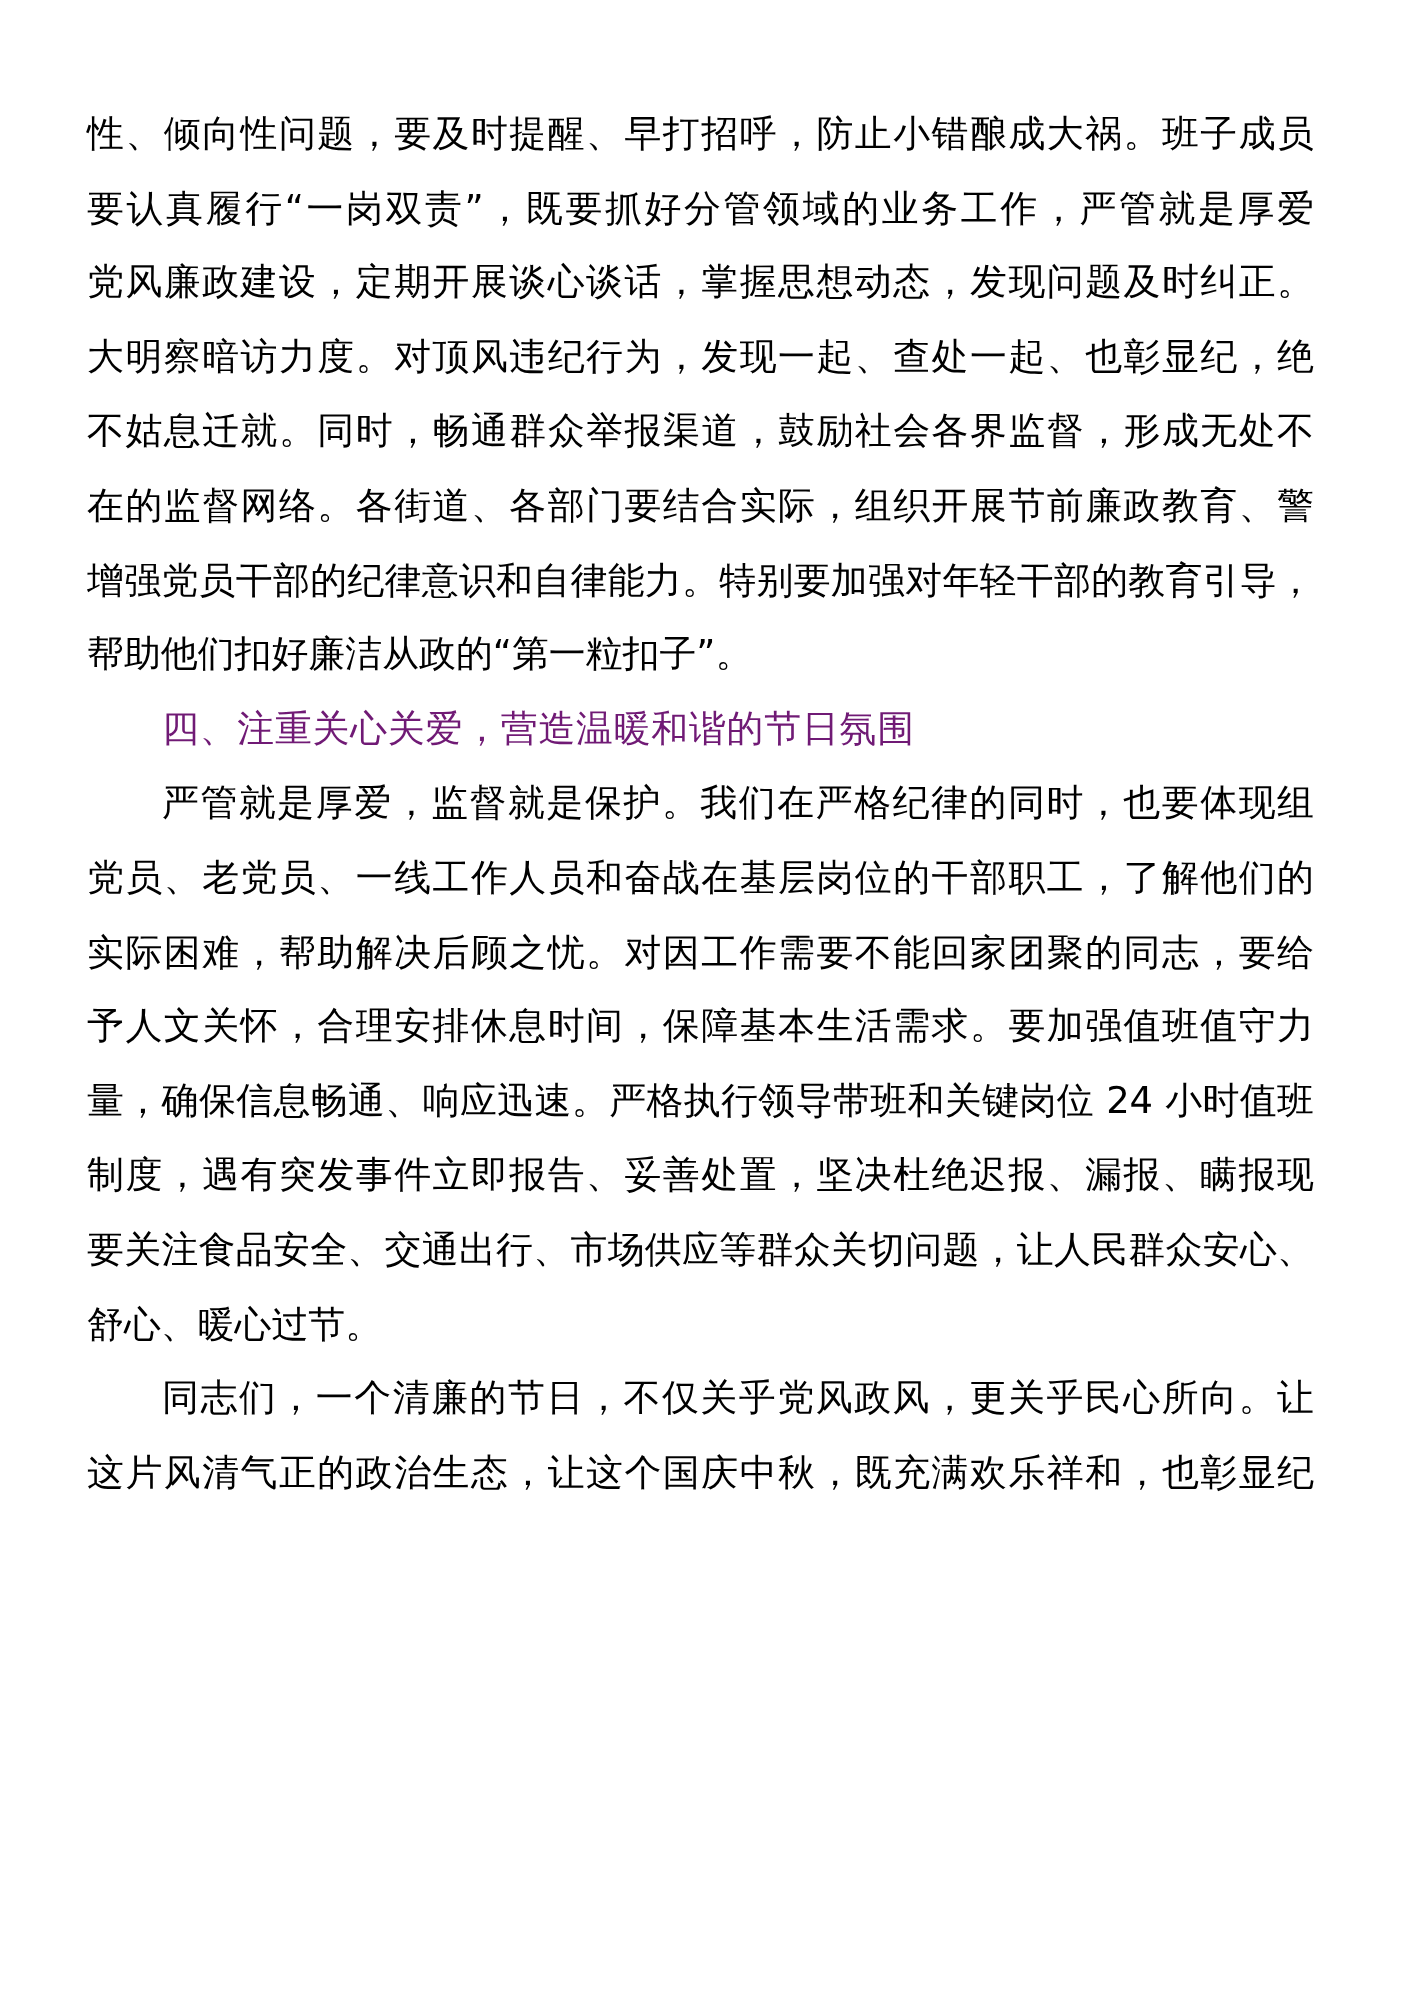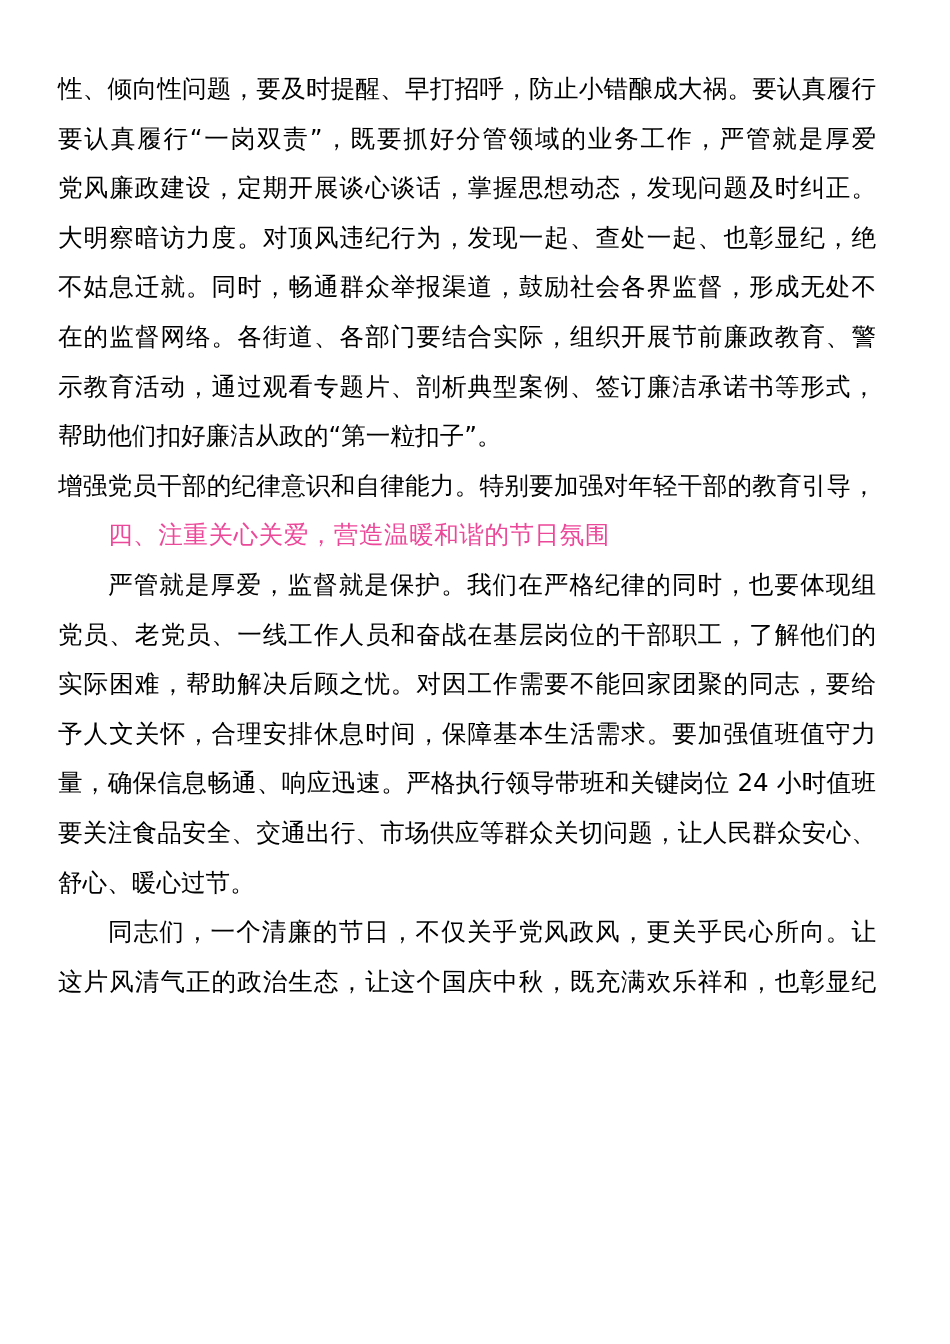--- a/index.html
+++ b/index.html
@@ -33,50 +33,50 @@
       letter-spacing: 0;
     }
     .line.last {
       text-align-last: left;
     }
     .line.indent {
       padding-left: 50px;
     }
     .heading {
       font-weight: normal;
-      color: #ec4899;
+      color: #701a75;
       text-align-last: left;
       letter-spacing: 0.5px;
     }
   </style>
 </head>
 <body>
 
 <div class="page">
 
   <div>
-    <span class="line">性、倾向性问题，要及时提醒、早打招呼，防止小错酿成大祸。要认真履行</span>
+    <span class="line">性、倾向性问题，要及时提醒、早打招呼，防止小错酿成大祸。班子成员</span>
     <span class="line">要认真履行“一岗双责”，既要抓好分管领域的业务工作，严管就是厚爱</span>
     <span class="line">党风廉政建设，定期开展谈心谈话，掌握思想动态，发现问题及时纠正。</span>
     <span class="line">大明察暗访力度。对顶风违纪行为，发现一起、查处一起、也彰显纪，绝</span>
     <span class="line">不姑息迁就。同时，畅通群众举报渠道，鼓励社会各界监督，形成无处不</span>
     <span class="line">在的监督网络。各街道、各部门要结合实际，组织开展节前廉政教育、警</span>
-    <span class="line">示教育活动，通过观看专题片、剖析典型案例、签订廉洁承诺书等形式，</span>
+    <span class="line">增强党员干部的纪律意识和自律能力。特别要加强对年轻干部的教育引导，</span>
     <span class="line last">帮助他们扣好廉洁从政的“第一粒扣子”。</span>
-    <span class="line">增强党员干部的纪律意识和自律能力。特别要加强对年轻干部的教育引导，</span>
   </div>
 
   <div class="line indent heading">四、注重关心关爱，营造温暖和谐的节日氛围</div>
 
   <div>
     <span class="line indent">严管就是厚爱，监督就是保护。我们在严格纪律的同时，也要体现组</span>
     <span class="line">党员、老党员、一线工作人员和奋战在基层岗位的干部职工，了解他们的</span>
     <span class="line">实际困难，帮助解决后顾之忧。对因工作需要不能回家团聚的同志，要给</span>
     <span class="line">予人文关怀，合理安排休息时间，保障基本生活需求。要加强值班值守力</span>
     <span class="line">量，确保信息畅通、响应迅速。严格执行领导带班和关键岗位 24 小时值班</span>
+    <span class="line">制度，遇有突发事件立即报告、妥善处置，坚决杜绝迟报、漏报、瞒报现</span>
     <span class="line">要关注食品安全、交通出行、市场供应等群众关切问题，让人民群众安心、</span>
     <span class="line last">舒心、暖心过节。</span>
   </div>
 
   <div>
     <span class="line indent">同志们，一个清廉的节日，不仅关乎党风政风，更关乎民心所向。让</span>
     <span class="line">这片风清气正的政治生态，让这个国庆中秋，既充满欢乐祥和，也彰显纪</span>
   </div>
 </div>
 

